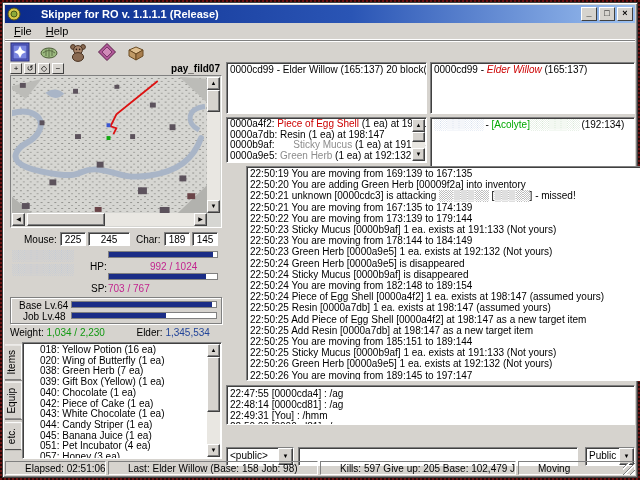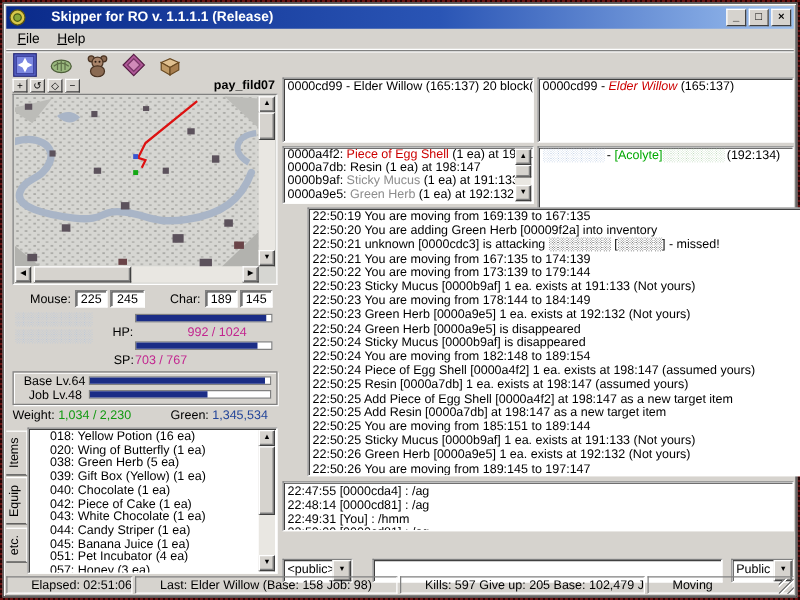--- a/index.html
+++ b/index.html
@@ -209,21 +209,21 @@
               <div class="sthumb" style="top:0;bottom:0;left:2px;width:78px;"></div>
             </div>
           <div class="sbtn">▶</div>
         </div>
       </div>
     </div>
 
     <div class="abs" style="left:5px;top:170px;width:212px;height:15px;">
       <span class="abs" style="left:14px;top:2px;">Mouse:</span>
       <span class="abs inset" style="left:50px;top:0;width:26px;height:14px;text-align:center;padding-top:1px;">225</span>
-      <span class="abs inset" style="left:78px;top:0;width:28px;height:14px;text-align:center;padding-top:1px;">245</span>
+      <span class="abs inset" style="left:78px;top:0;width:42px;height:14px;text-align:center;padding-top:1px;">245</span>
       <span class="abs" style="left:126px;top:2px;">Char:</span>
       <span class="abs inset" style="left:154px;top:0;width:26px;height:14px;text-align:center;padding-top:1px;">189</span>
       <span class="abs inset" style="left:182px;top:0;width:26px;height:14px;text-align:center;padding-top:1px;">145</span>
     </div>
 
     <div class="abs" style="left:5px;top:188px;width:212px;height:44px;">
       <span class="abs censored" style="left: 2px; top: 0px; color: rgb(178, 196, 222);">░░░░░░░░░░</span>
       <div class="abs pbar" style="left:98px;top:1px;width:110px;">
           <div class="pfill" style="background: rgb(27, 45, 134); width: 96%;"></div>
         </div>
@@ -245,21 +245,21 @@
       <span class="abs" style="left:12px;top:13px;">Job Lv.48</span>
       <div class="abs pbar" style="left:60px;top:14px;width:146px;">
           <div class="pfill" style="background: rgb(27, 45, 134); width: 65%;"></div>
         </div>
     </div>
 
     <div class="abs nowrap" style="left:5px;top:265px;width:212px;height:12px;">
       <span>Weight:</span>
       <span style="color: rgb(17, 153, 17);">1,034 / 2,230</span>
       <span style="display:inline-block;width:26px;"></span>
-      <span>Green:</span>
+      <span>Elder:</span>
       <span style="color: rgb(34, 68, 153);">1,345,534</span>
     </div>
 
     <div class="abs" style="left:0px;top:280px;width:217px;height:117px;">
       <div class="tabs-col">
 
       <div class="side-tab">Items</div>
           <div class="side-tab">Equip</div>
           <div class="side-tab">etc.</div>
         </div>
@@ -267,21 +267,21 @@
 
         <div class="vsb">
           <div class="sbtn">▲</div>
           <div class="strack">
               <div class="sthumb" style="left:0;right:0;top:0;height:55px;"></div>
             </div>
           <div class="sbtn">▼</div>
         </div>
       <div class="listrow">018: Yellow Potion (16 ea)</div>
           <div class="listrow">020: Wing of Butterfly (1 ea)</div>
-          <div class="listrow">038: Green Herb (5 ea)</div>
+          <div class="listrow">038: Green Herb (7 ea)</div>
           <div class="listrow">039: Gift Box (Yellow) (1 ea)</div>
           <div class="listrow">040: Chocolate (1 ea)</div>
           <div class="listrow">042: Piece of Cake (1 ea)</div>
           <div class="listrow">043: White Chocolate (1 ea)</div>
           <div class="listrow">044: Candy Striper (1 ea)</div>
           <div class="listrow">045: Banana Juice (1 ea)</div>
           <div class="listrow">051: Pet Incubator (4 ea)</div>
           <div class="listrow">057: Honey (3 ea)</div>
         </div>
     </div>
@@ -303,21 +303,21 @@
         <div class="strack">
             <div class="sthumb" style="left:0;right:0;top:0;height:10px;"></div>
           </div>
         <div class="sbtn">▼</div>
       </div>
 
         <div class="listrow"><span>0000a4f2:</span> <span style="color: rgb(204, 0, 0);">Piece of Egg Shell</span><span> (1 ea) at 198:147</span></div>
 
         <div class="listrow"><span>0000a7db:</span> <span style="color: rgb(0, 0, 0);">Resin</span><span> (1 ea) at 198:147</span></div>
 
-        <div class="listrow"><span>0000b9af:</span> <span style="color: rgb(140, 140, 140);">Sticky Mucus</span><span> (1 ea) at 191:133</span></div>
+        <div class="listrow"><span>0000b9af:</span> <span style="color: rgb(140, 140, 140); margin-left: 16px;">Sticky Mucus</span><span> (1 ea) at 191:133</span></div>
 
         <div class="listrow"><span>0000a9e5:</span> <span style="color: rgb(140, 140, 140);">Green Herb</span><span> (1 ea) at 192:132</span></div>
       </div>
 
     <div class="abs inset nowrap" style="left:425px;top:55px;width:205px;height:59px;padding:2px 3px;">
       <div class="listrow">
         <span class="censored" style="color: rgb(178, 196, 222);">░░░░░░░░</span><span> - </span><span style="color: rgb(0, 168, 0);">[Acolyte]</span><span class="censored" style="color: rgb(174, 207, 170);">░░░░░░░░</span><span> (192:134)</span>
       </div>
     </div>
 
@@ -353,21 +353,21 @@
 
     <div class="abs inset" style="left:221px;top:323px;width:409px;height:40px;overflow:hidden;padding:2px 3px;">
 
     <div class="chatrow">22:47:55 [0000cda4] : /ag</div>
         <div class="chatrow">22:48:14 [0000cd81] : /ag</div>
         <div class="chatrow">22:49:31 [You] : /hmm</div>
         <div class="chatrow">22:50:00 [0000cd81] : /ag</div>
       </div>
 
     <div class="abs" style="left:221px;top:385px;width:409px;height:19px;">
-      <div class="combo abs" style="left:0;top:0;width:56px;">
+      <div class="combo abs" style="left:0;top:0;width:68px;">
         <span class="cval">&lt;public&gt;</span>
         <span class="cbtn">▼</span>
       </div>
       <input class="abs inset" style="left: 72px; top: 0px; right: 57px; height: 19px; font-size: 10px; padding: 0px 3px; font-family: &quot;Liberation Sans&quot;, sans-serif;" value="">
       <div class="combo abs" style="right:0;top:0;width:50px;">
         <span class="cval">Public</span>
         <span class="cbtn">▼</span>
       </div>
     </div>
 

